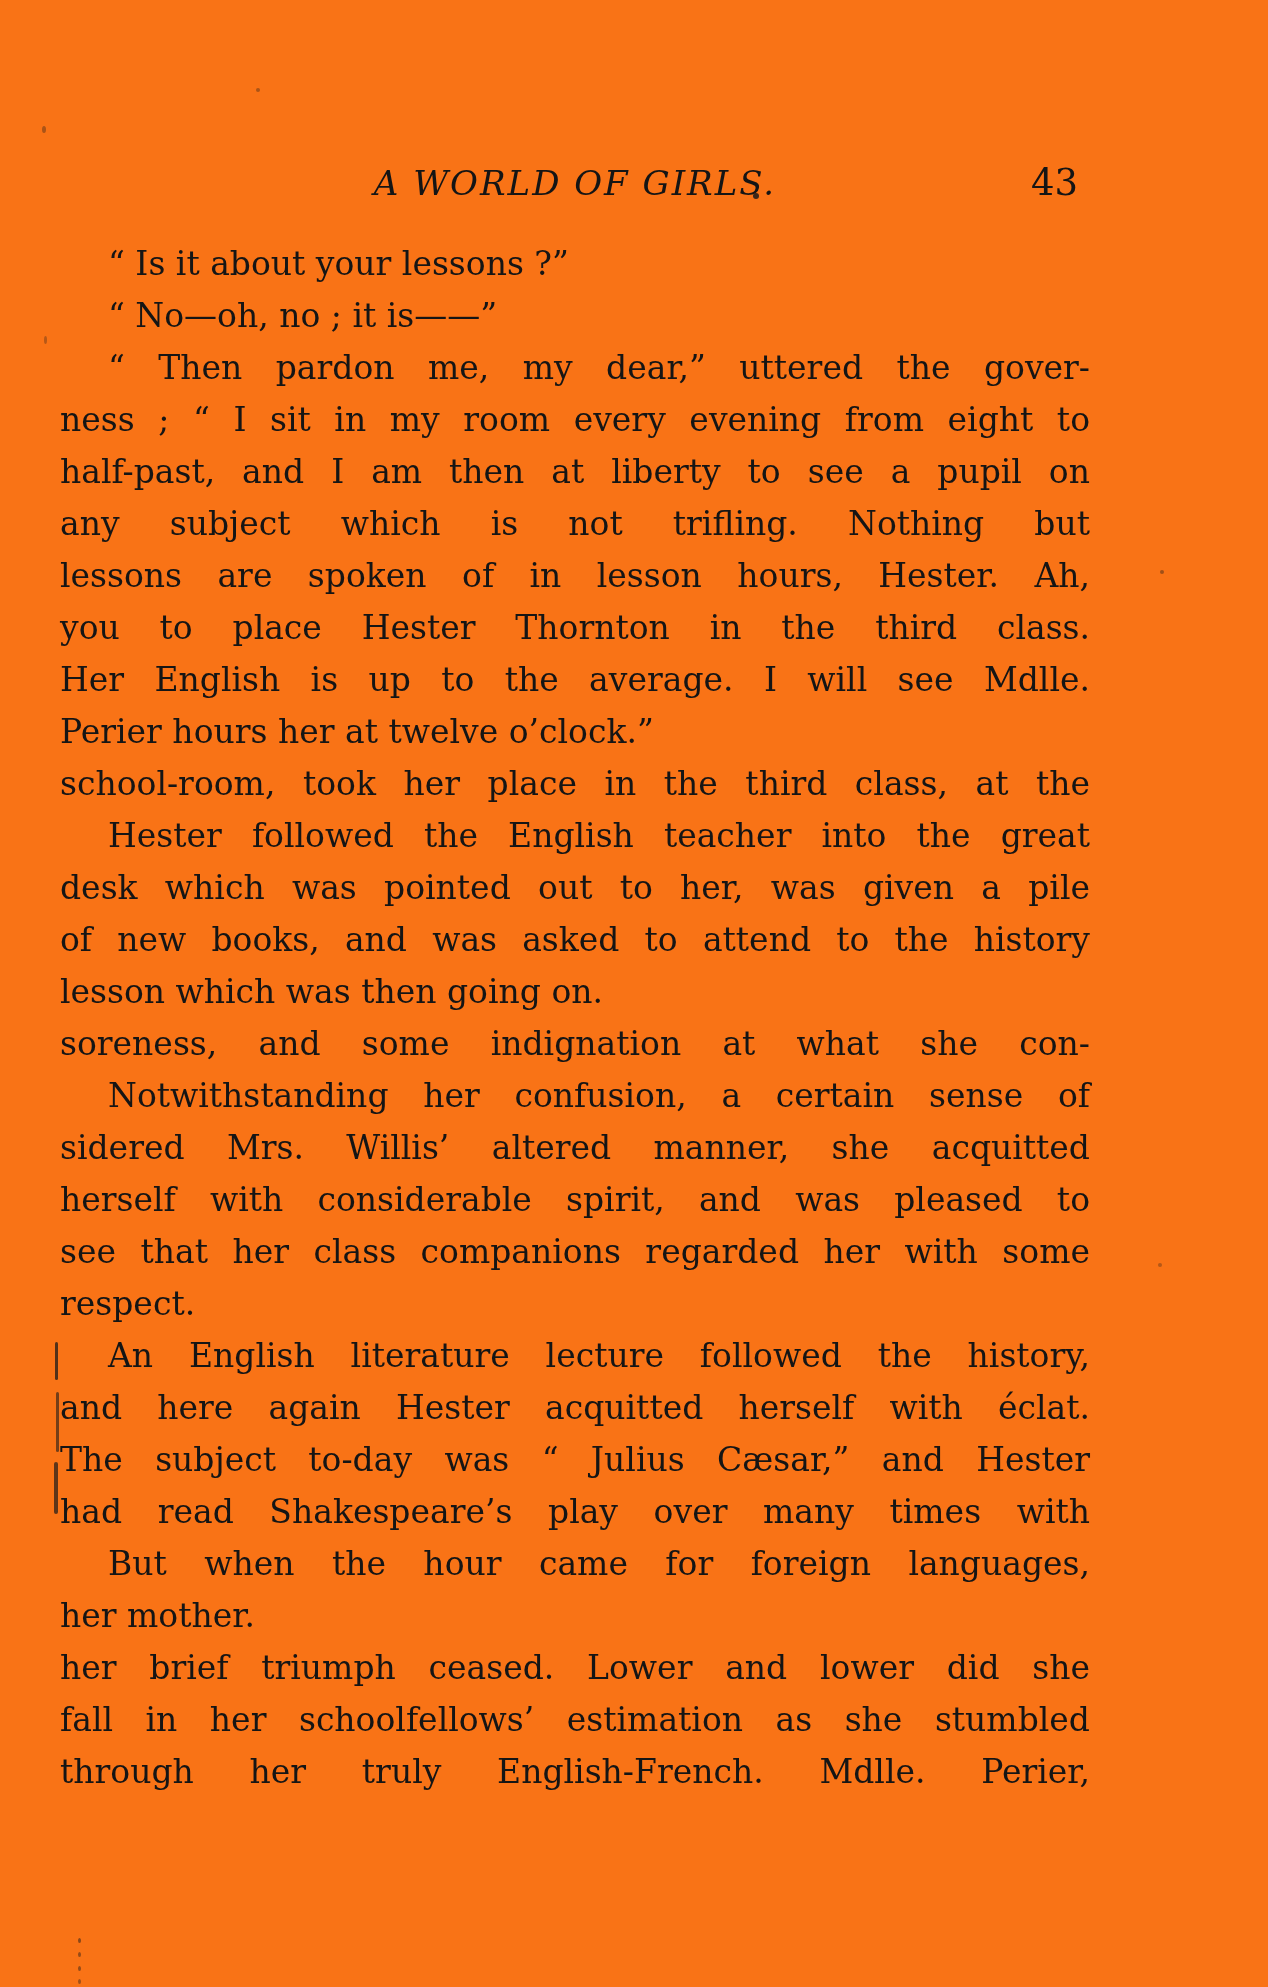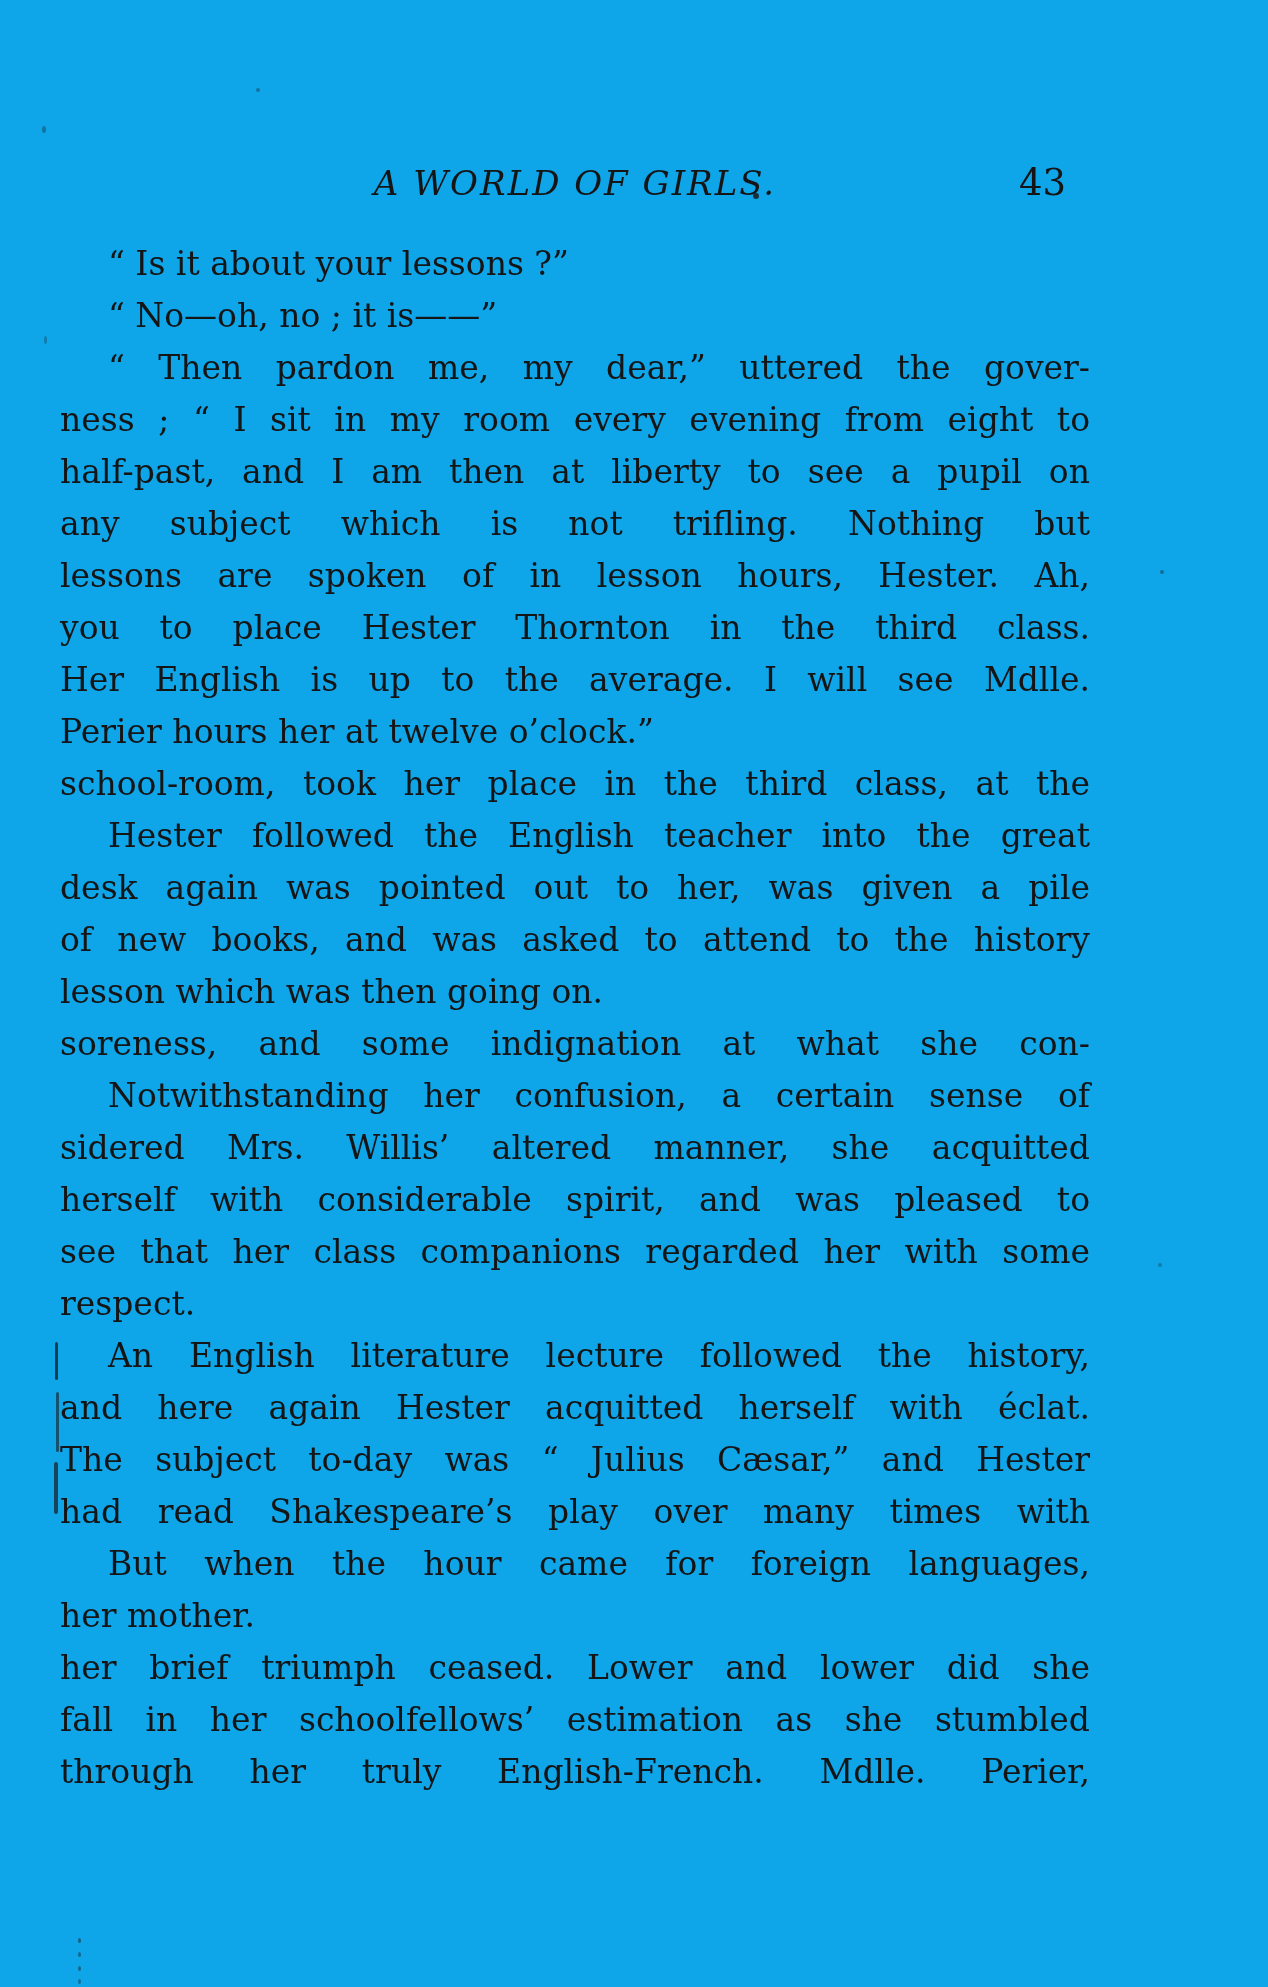--- a/index.html
+++ b/index.html
@@ -11,40 +11,40 @@
     width: 1268px;
     height: 1987px;
     position: relative;
     overflow: hidden;
     font-family: "DejaVu Serif", "Liberation Serif", serif;
     color: #151515;
   }
   .page {
     position: absolute;
     inset: 0;
-    background: #0ea5e9;
+    background: #f97316;
   }
   .running-header {
     position: absolute;
     left: 60px;
     top: 158px;
     width: 1030px;
     height: 50px;
   }
   .header-title {
     text-align: center;
     font-style: italic;
     font-size: 34px;
     letter-spacing: 2px;
     line-height: 50px;
     white-space: nowrap;
   }
   .page-number {
     position: absolute;
-    right: 24px;
+    right: 12px;
     top: 0;
     font-size: 37px;
     line-height: 50px;
   }
   .text-block {
     position: absolute;
     left: 60px;
     top: 238px;
     width: 1030px;
     font-size: 33px;
@@ -88,21 +88,21 @@
       <div class="line indent"><span>“ Then pardon me, my dear,” uttered the gover-</span></div>
       <div class="line"><span>ness ; “ I sit in my room every evening from eight to</span></div>
       <div class="line"><span>half-past, and I am then at liberty to see a pupil on</span></div>
       <div class="line"><span>any subject which is not trifling. Nothing but</span></div>
       <div class="line"><span>lessons are spoken of in lesson hours, Hester. Ah,</span></div>
       <div class="line"><span>you to place Hester Thornton in the third class.</span></div>
       <div class="line"><span>Her English is up to the average. I will see Mdlle.</span></div>
       <div class="line no-fill"><span>Perier hours her at twelve o’clock.”</span></div>
       <div class="line"><span>school-room, took her place in the third class, at the</span></div>
       <div class="line indent"><span>Hester followed the English teacher into the great</span></div>
-      <div class="line"><span>desk again was pointed out to her, was given a pile</span></div>
+      <div class="line"><span>desk which was pointed out to her, was given a pile</span></div>
       <div class="line"><span>of new books, and was asked to attend to the history</span></div>
       <div class="line no-fill"><span>lesson which was then going on.</span></div>
       <div class="line"><span>soreness, and some indignation at what she con-</span></div>
       <div class="line indent"><span>Notwithstanding her confusion, a certain sense of</span></div>
       <div class="line"><span>sidered Mrs. Willis’ altered manner, she acquitted</span></div>
       <div class="line"><span>herself with considerable spirit, and was pleased to</span></div>
       <div class="line"><span>see that her class companions regarded her with some</span></div>
       <div class="line no-fill"><span>respect.</span></div>
       <div class="line indent"><span>An English literature lecture followed the history,</span></div>
       <div class="line"><span>and here again Hester acquitted herself with </span><span class="it">éclat.</span></div>

